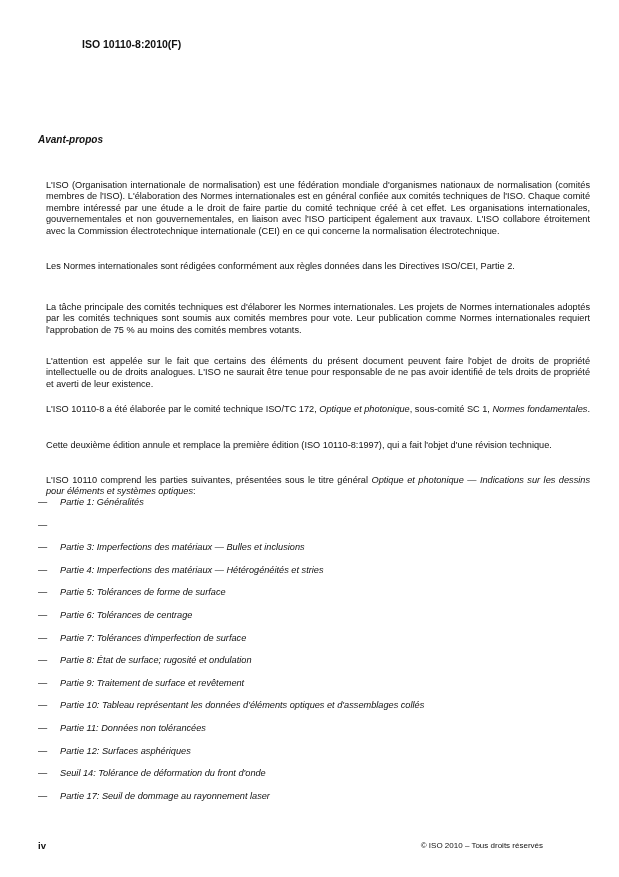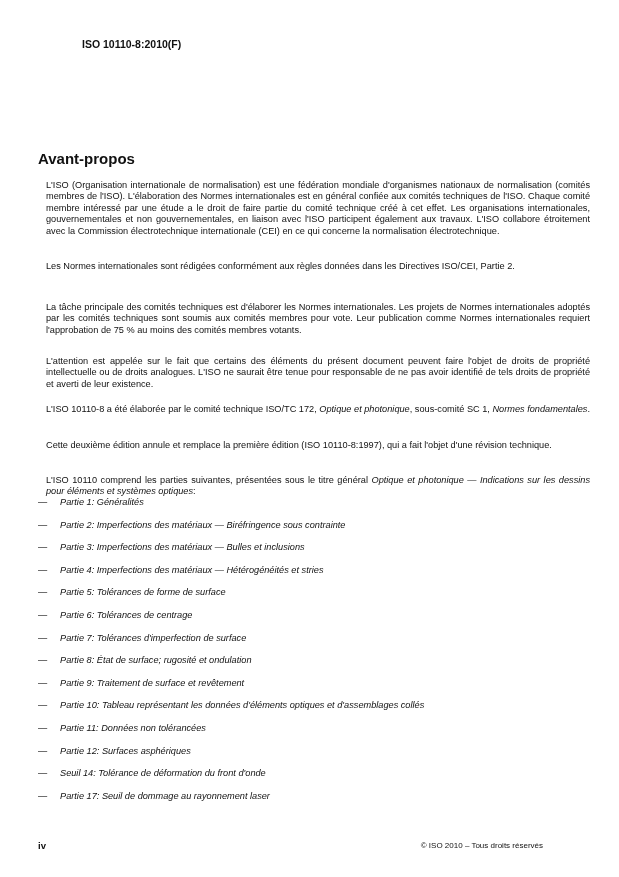--- a/index.html
+++ b/index.html
@@ -1,19 +1,19 @@
 <!DOCTYPE html>
 <html><head>
   <meta charset="utf-8">
   <style>
     html, body { margin: 0; padding: 0; background: #ffffff; }
     body { width: 619px; height: 877px; position: relative; overflow: hidden;
       font-family: "Liberation Sans", sans-serif; color: #111; }
     .header-id { position: absolute; left: 38px; top: 38px; font-size: 10.5px; font-weight: bold; margin-left: 44px; }
-    .title { position: absolute; left: 38px; top: 150px; font-size: 15px; font-weight: bold; margin: 0; }
+    .title { position: absolute; left: 38px; top: 134px; font-size: 10px; font-weight: bold; margin: 0; font-style: italic; }
     .para { position: absolute; left: 38px; width: 544px; font-size: 9.2px; line-height: 11.4px;
       text-align: justify; margin: 8px; }
     .para i { font-style: italic; }
     .list { position: absolute; left: 38px; top: 497px; margin: 0; padding: 0; list-style: none; }
     .list li { height: 22.6px; font-size: 9.2px; line-height: 11px; display: flex; }
     .list .dash { width: 22px; flex: none; }
     .list .txt { font-style: italic; }
     .footer-page { position: absolute; left: 38px; top: 840px; font-size: 9.5px; font-weight: bold; }
     .footer-copy { position: absolute; right: 76px; top: 841px; font-size: 8px; }
   </style>
@@ -36,21 +36,20 @@
   <span>L'ISO 10110 comprend les parties suivantes, présentées sous le titre général </span><i>Optique et photonique — Indications sur les dessins pour éléments et systèmes optiques</i><span>:</span>
 </p>
 
 <ul class="list">
   <li>
       <span class="dash">—</span>
       <span class="txt">Partie 1: Généralités</span>
     </li>
   <li>
       <span class="dash">—</span>
-      <span class="txt">Partie 2: Imperfections des matériaux — Biréfringence sous contrainte</span>
     </li>
   <li>
       <span class="dash">—</span>
       <span class="txt">Partie 3: Imperfections des matériaux — Bulles et inclusions</span>
     </li>
   <li>
       <span class="dash">—</span>
       <span class="txt">Partie 4: Imperfections des matériaux — Hétérogénéités et stries</span>
     </li>
   <li>

